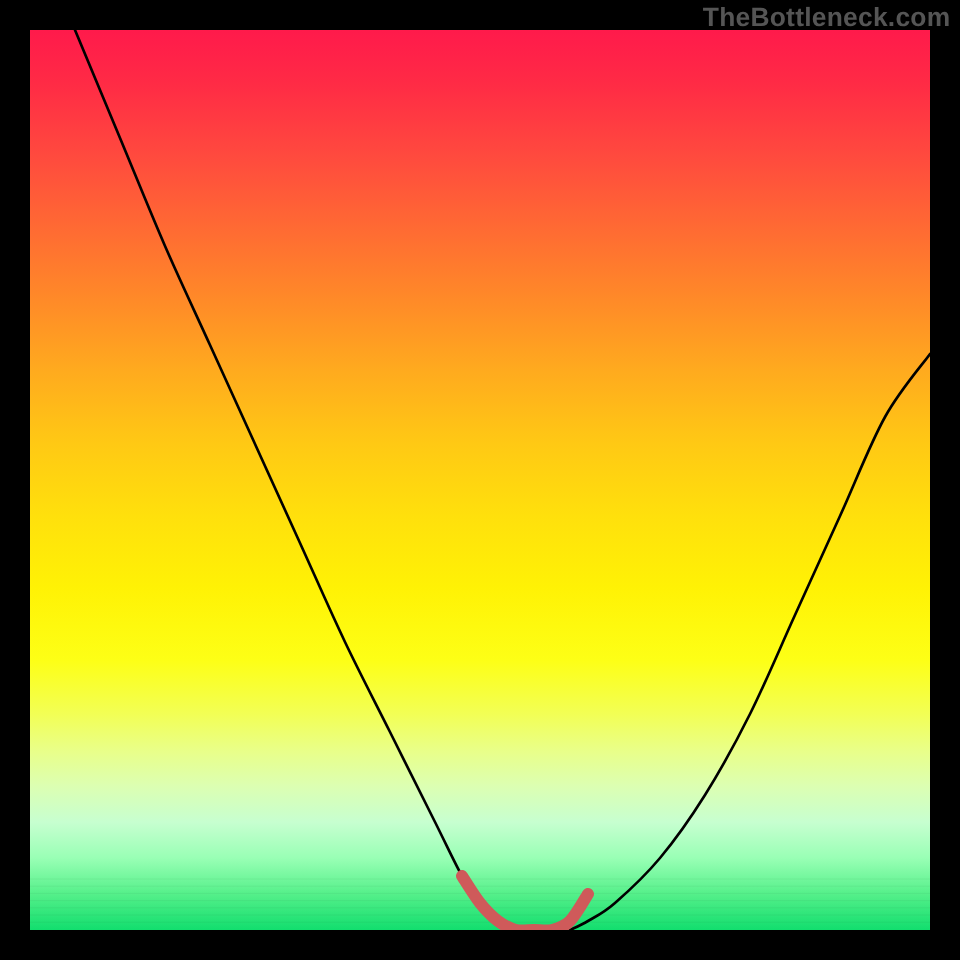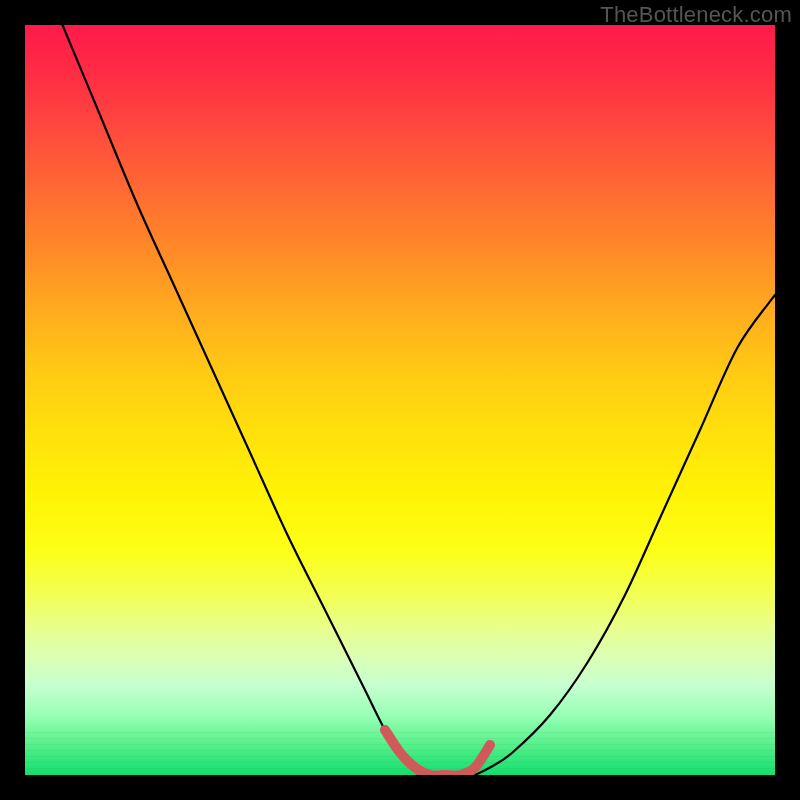--- a/index.html
+++ b/index.html
@@ -52,20 +52,21 @@
   }
   .watermark {
     position: absolute;
     top: 2px;
     right: 8px;
     font-family: Arial, Helvetica, sans-serif;
     font-size: 22px;
     color: #555;
     letter-spacing: 0.2px;
     user-select: none;
+    font-weight: bold;
   }
   svg.curves {
     position: absolute;
     left: 25px;
     top: 25px;
     width: 750px;
     height: 750px;
     pointer-events: none;
   }
 </style>

